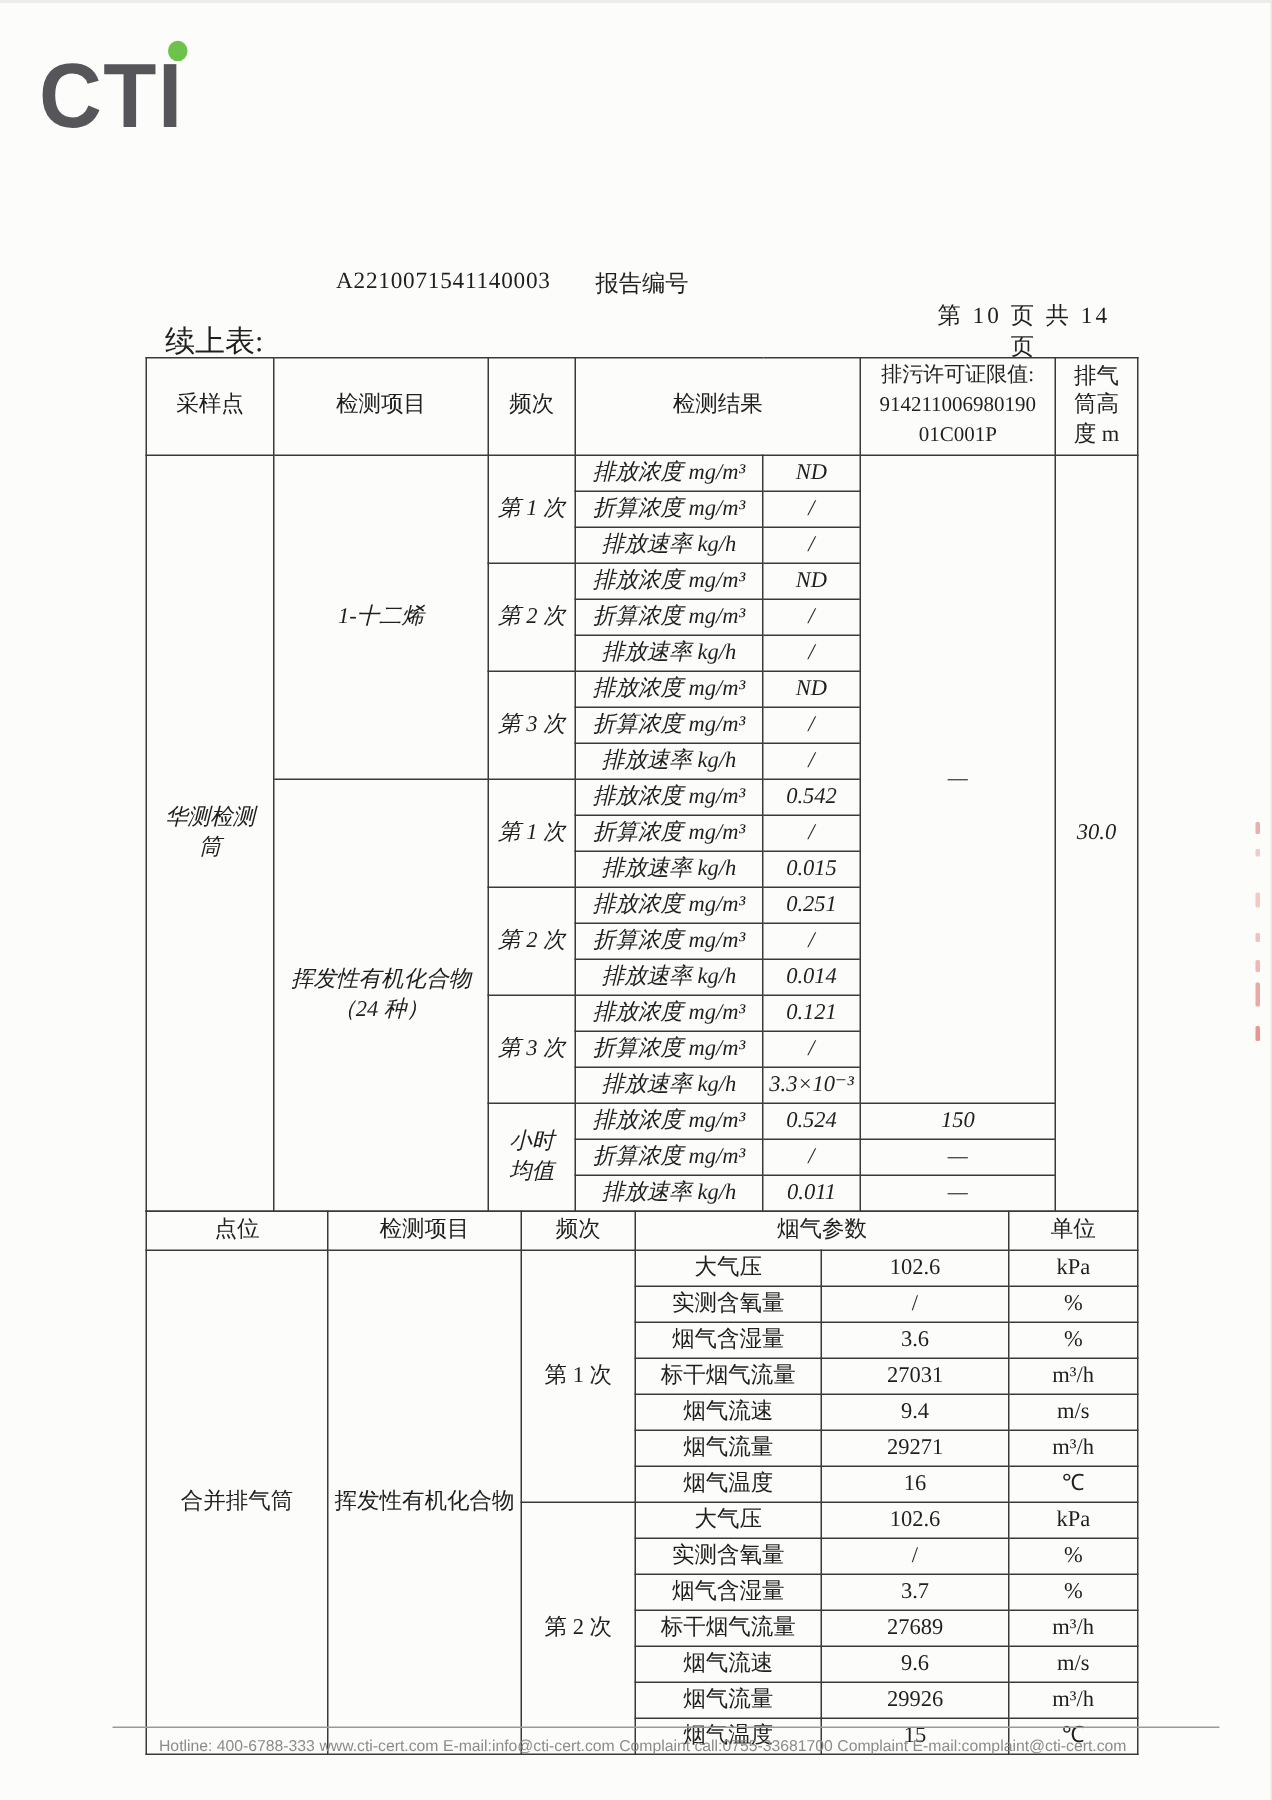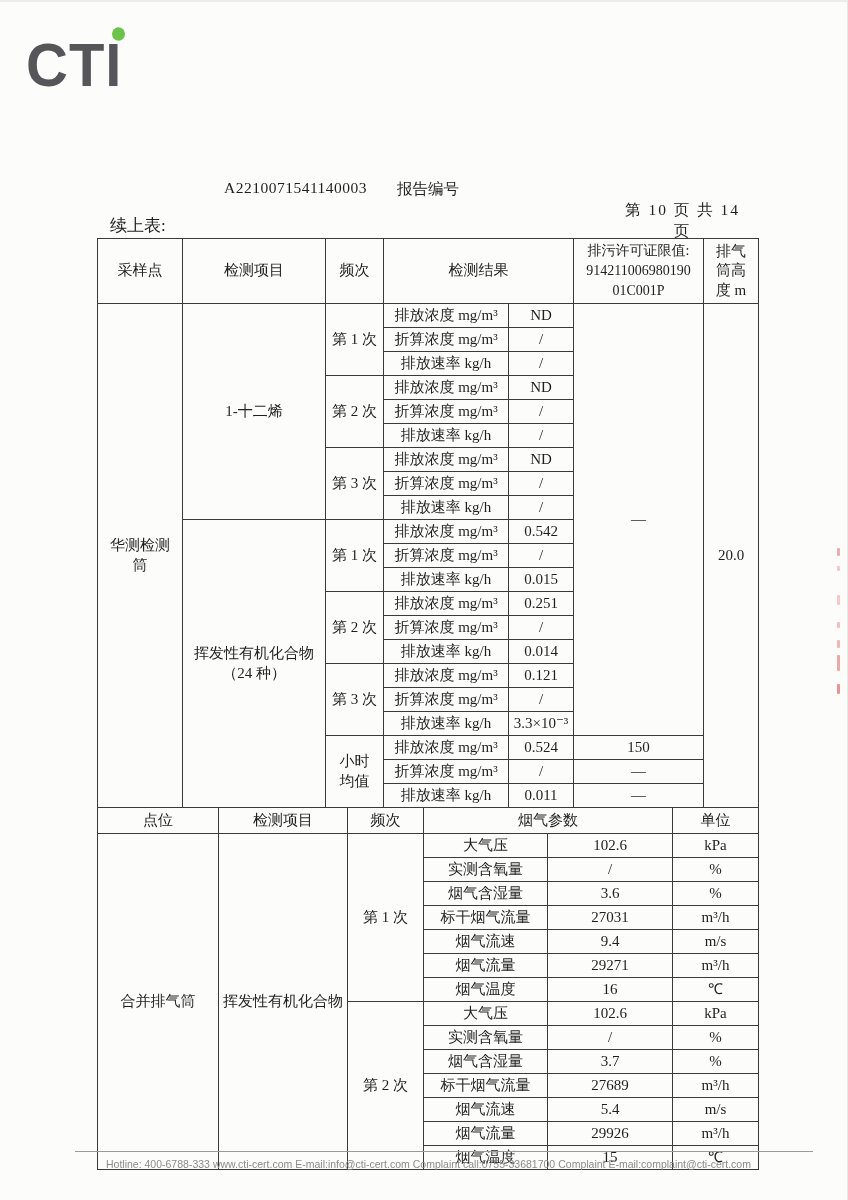--- a/index.html
+++ b/index.html
@@ -32,35 +32,35 @@
   }
   .logo-en{
     margin-top:2px;font-size:9.5px;letter-spacing:1.15px;color:#ababab;
     font-family:"Liberation Sans","DejaVu Sans",sans-serif;
   }
 
   
   .report-line{position:absolute;top:179px;left:108px;width:640px;font-size:15.5px;text-align:center;}
   .report-no{position:absolute;left:116px;top:0;letter-spacing:0.5px;}
   .page-info{position:absolute;left:509px;top:0;letter-spacing:2px;margin-top:21px;}
-  .continue-note{position:absolute;top:214px;left:110px;font-size:17px;text-align:right;}
+  .continue-note{position:absolute;top:214px;left:110px;font-size:20px;text-align:right;}
 
   
   .tables-wrap{position:absolute;top:238px;left:97px;width:662px;}
   table{border-collapse:collapse;table-layout:fixed;width:661px;}
   td,th{
     border:1px solid #3a3a3a;
     text-align:center;vertical-align:middle;
     font-size:15px;font-weight:normal;
     padding:1px 2px;line-height:1.3;
     white-space:pre-line;
     overflow:hidden;
   }
   .t1 thead td{height:62px;}
-  .t1 tbody td{height:21px;}
+  .t1 tbody td{height:21px;font-style:italic;}
   .t2 thead td{height:23px;}
   .t2 tbody td{height:21px;font-family:Liberation Serif, serif;}
   .t2{margin-top:-1px;}
   td.small{font-size:14px;line-height:1.45;}
 
   
   .footer-rule{position:absolute;top:1151px;left:75px;width:738px;height:1px;background:#9a9a98;}
   .footer-bar{
     position:absolute;top:1158px;left:78px;width:760px;
     display:flex;gap:3px;white-space:nowrap;
@@ -118,21 +118,21 @@
     </thead>
     <tbody>
         <tr>
           <td rowspan="21">华测检测
 筒</td>
           <td rowspan="9">1-十二烯</td>
           <td rowspan="3">第 1 次</td>
           <td>排放浓度 mg/m³</td>
           <td>ND</td>
           <td rowspan="18">—</td>
-          <td rowspan="21">20.0</td>
+          <td rowspan="21">30.0</td>
         </tr>
         <tr>
           <td>折算浓度 mg/m³</td>
           <td>/</td>
         </tr>
         <tr>
           <td>排放速率 kg/h</td>
           <td>/</td>
         </tr>
         <tr>
@@ -295,21 +295,21 @@
           <td>3.7</td>
           <td>%</td>
         </tr>
         <tr>
           <td>标干烟气流量</td>
           <td>27689</td>
           <td>m³/h</td>
         </tr>
         <tr>
           <td>烟气流速</td>
-          <td>5.4</td>
+          <td>9.6</td>
           <td>m/s</td>
         </tr>
         <tr>
           <td>烟气流量</td>
           <td>29926</td>
           <td>m³/h</td>
         </tr>
         <tr>
           <td>烟气温度</td>
           <td>15</td>

